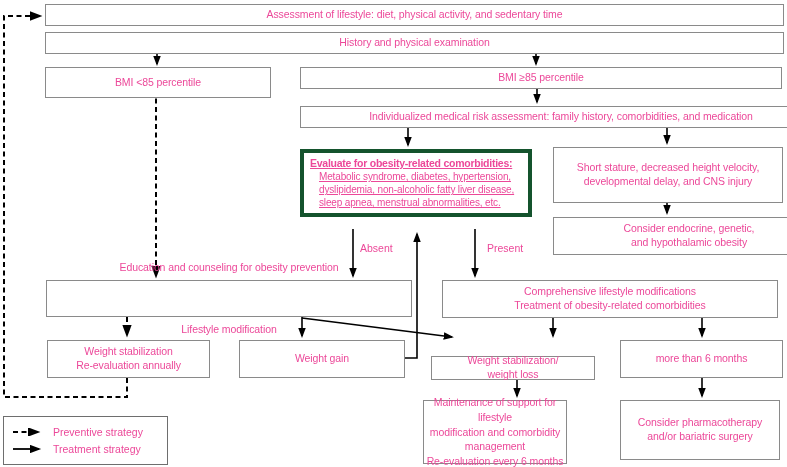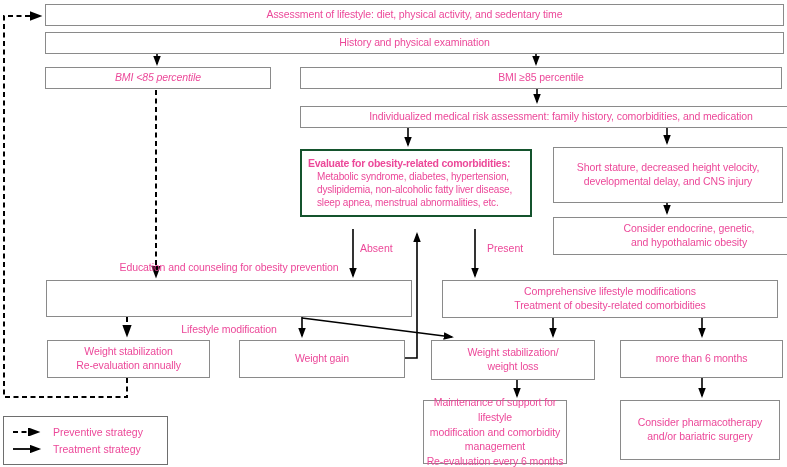--- a/index.html
+++ b/index.html
@@ -11,34 +11,34 @@
   .node {
     position:absolute; box-sizing:border-box; background:#ffffff;
     border:1.5px solid #8a8a8a; z-index:2;
     display:flex; flex-direction:column; align-items:center; justify-content:center;
     text-align:center; font-size:10.5px; line-height:1.3; letter-spacing:-0.1px;
   }
   .node span { display:block; }
   
   #n-assessment   { left:45px;  top:4px;   width:739px; height:22px; }
   #n-history      { left:45px;  top:32px;  width:739px; height:22px; }
-  #n-bmi-low      { left:45px;  top:67px;  width:226px; height:22px;font-style:italic; }
+  #n-bmi-low      { left:45px;  top:67px;  width:226px; height:31px; }
   #n-bmi-high     { left:300px; top:67px;  width:482px; height:22px; }
   #n-risk         { left:300px; top:106px; width:522px; height:22px; }
   #n-evaluate     { left:300px; top:149px; width:232px; height:68px;
-                    border:2px solid #14532d; align-items:stretch; text-align:left; }
+                    border:4px solid #14532d; align-items:stretch; text-align:left;text-decoration:underline; }
   #n-evaluate .heading { font-weight:bold; font-size:10.5px; padding-left:6px; letter-spacing:-0.25px; }
   #n-evaluate .bodyline { font-size:10px; padding-left:15px; letter-spacing:-0.15px; }
   #n-short        { left:553px; top:147px; width:230px; height:56px; }
   #n-endocrine    { left:553px; top:217px; width:272px; height:38px; }
   #n-education    { left:46px;  top:280px; width:366px; height:37px;gap:48px; }
   #n-comprehensive{ left:442px; top:280px; width:336px; height:38px; }
   #n-wsa          { left:47px;  top:340px; width:163px; height:38px; }
   #n-wgain        { left:239px; top:340px; width:166px; height:38px; }
-  #n-wsl          { left:431px; top:340px; width:164px; height:40px;text-align:center; }
+  #n-wsl          { left:431px; top:356px; width:164px; height:24px;text-align:center; }
   #n-persistent   { left:620px; top:340px; width:163px; height:38px; }
   #n-maintenance  { left:423px; top:400px; width:144px; height:64px; line-height:1.4; }
   #n-pharmaco     { left:620px; top:400px; width:160px; height:60px; }
   .edge-label { position:absolute; z-index:2; font-size:10.5px; background:#ffffff; padding:0 2px; }
   #lbl-absent  { left:358px; top:242px; }
   #lbl-present { left:485px; top:242px; }
   
   .legend {
     position:absolute; left:3px; top:416px; width:165px; height:49px; box-sizing:border-box;
     border:1.5px solid #6e6e6e; background:#ffffff; z-index:2;

